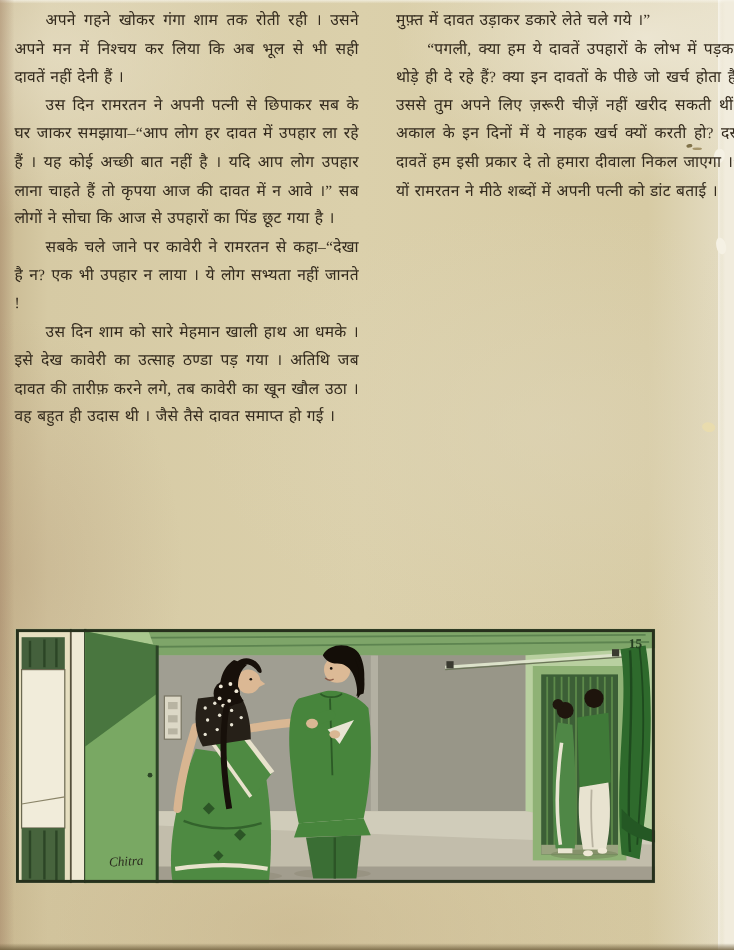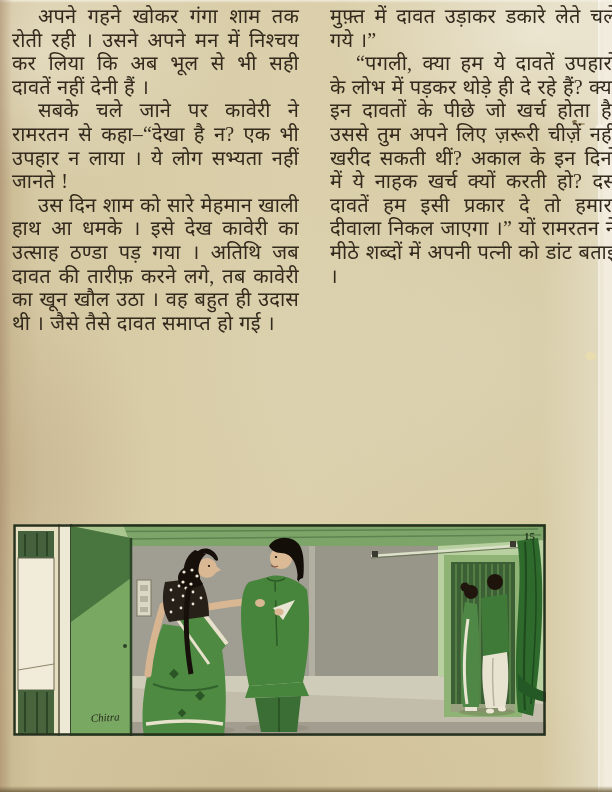--- a/index.html
+++ b/index.html
@@ -30,21 +30,21 @@
   .nick{position:absolute;background:#f5f1e4;border-radius:45% 55% 50% 50%;}
   .nick1{right:8px;top:124px;width:9px;height:12px;transform:rotate(18deg);}
   .nick2{right:7px;top:198px;width:8px;height:14px;transform:rotate(-10deg);}
   .chip{position:absolute;right:16px;top:352px;width:11px;height:8px;background:#e9dcae;border-radius:50%;transform:rotate(12deg);}
   .speck{position:absolute;width:5px;height:3px;background:rgba(104,88,44,.8);border-radius:50%;}
   .speck1{left:572px;top:120px;transform:rotate(-12deg);}
   .speck2{left:577px;top:123px;width:8px;height:2px;background:rgba(140,120,70,.7);}
 
   
   .text-area{position:absolute;top:5px;left:0;width:612px;color:#332a1d;}
-  .col{position:absolute;top:0;text-align:justify;font-size:20px;line-height:23.6px;
+  .col{position:absolute;top:0;text-align:justify;font-size:13px;line-height:23.6px;
        letter-spacing:.2px;word-spacing:1px;}
   .col-left{left:12px;width:287px;}
   .col-right{left:330px;width:287px;}
   .col p{margin:0;text-indent:26px;}
   .col p.no-indent{text-indent:0;}
 
   
   .illustration{position:absolute;left:13px;top:524px;width:533px;height:212px;}
   .illustration svg{display:block;width:100%;height:100%;}
 </style>
@@ -59,20 +59,21 @@
   <div class="edge-bottom"></div>
   <div class="nick nick1"></div>
   <div class="nick nick2"></div>
   <div class="chip"></div>
   <div class="speck speck1"></div>
   <div class="speck speck2"></div>
 
   <div class="text-area">
     <div class="col col-left">
       <p>अपने गहने खोकर गंगा शाम तक रोती रही । उसने अपने मन में निश्चय कर लिया कि अब भूल से भी सही दावतें नहीं देनी हैं ।</p>
+      <p>उस दिन रामरतन ने अपनी पत्नी से छिपाकर सब के घर जाकर समझाया–“आप लोग हर दावत में उपहार ला रहे हैं । यह कोई अच्छी बात नहीं है । यदि आप लोग उपहार लाना चाहते हैं तो कृपया आज की दावत में न आवे ।” सब लोगों ने सोचा कि आज से उपहारों का पिंड छूट गया है ।</p>
       <p>सबके चले जाने पर कावेरी ने रामरतन से कहा–“देखा है न? एक भी उपहार न लाया । ये लोग सभ्यता नहीं जानते !</p>
       <p>उस दिन शाम को सारे मेहमान खाली हाथ आ धमके । इसे देख कावेरी का उत्साह ठण्डा पड़ गया । अतिथि जब दावत की तारीफ़ करने लगे, तब कावेरी का खून खौल उठा । वह बहुत ही उदास थी । जैसे तैसे दावत समाप्त हो गई ।</p>
     </div>
     <div class="col col-right">
       <p class="no-indent">मुफ़्त में दावत उड़ाकर डकारे लेते चले गये ।”</p>
       <p>“पगली, क्या हम ये दावतें उपहारों के लोभ में पड़कर थोड़े ही दे रहे हैं? क्या इन दावतों के पीछे जो खर्च होता है, उससे तुम अपने लिए ज़रूरी चीज़ें नहीं खरीद सकती थीं? अकाल के इन दिनों में ये नाहक खर्च क्यों करती हो? दस दावतें हम इसी प्रकार दे तो हमारा दीवाला निकल जाएगा ।” यों रामरतन ने मीठे शब्दों में अपनी पत्नी को डांट बताई ।</p>
     </div>
   </div>
 
   <div class="illustration">

